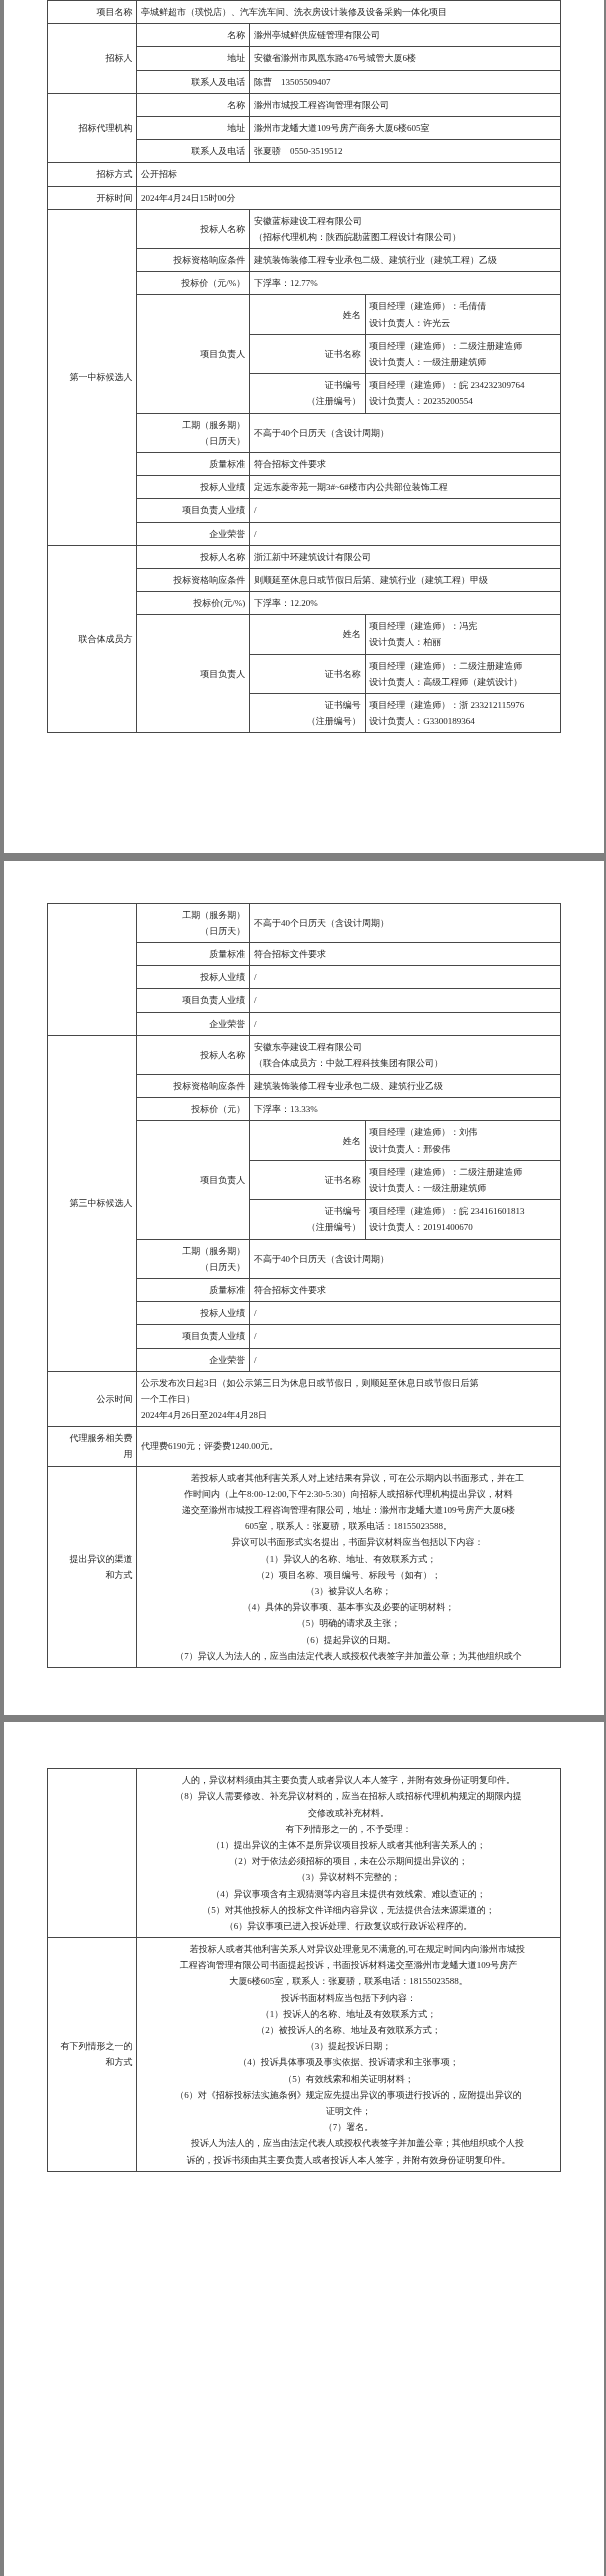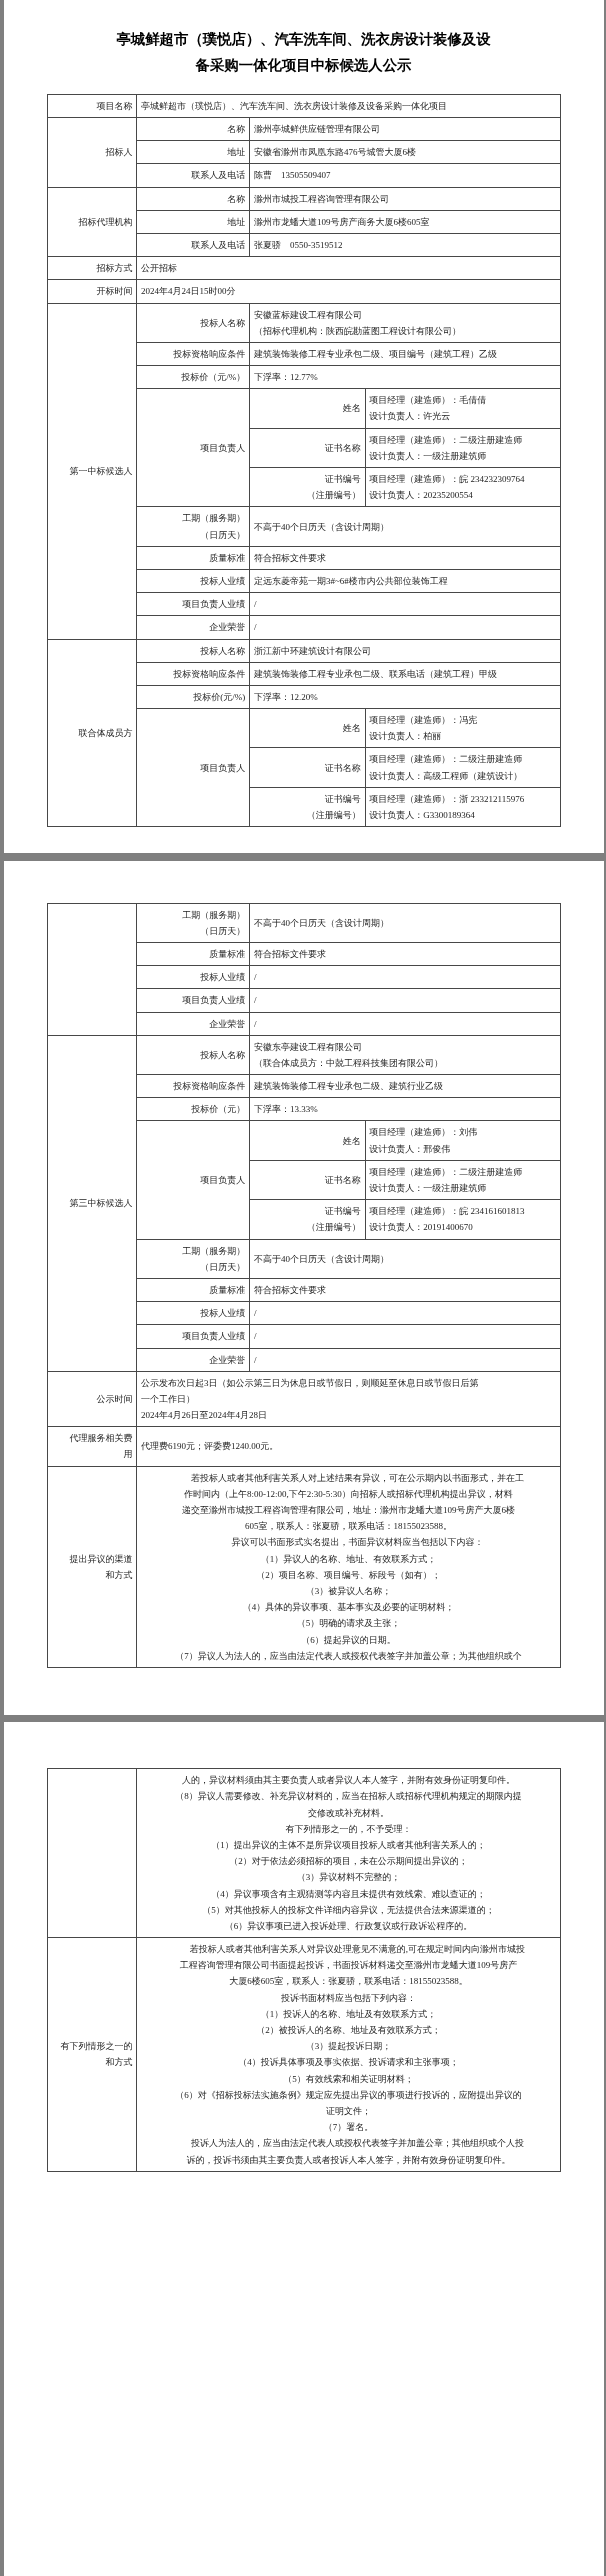--- a/index.html
+++ b/index.html
@@ -33,22 +33,20 @@
     line-height:1.8; word-break:break-all;
   }
   td.lb{text-align:right; white-space:pre-line;}
   td.val{white-space:pre-line;}
   td.txt{text-align:center; white-space:pre-line; padding:4.6px 6px;}
 </style>
 </head>
 <body>
 
 <div class="page" id="page-1">
-  <h1 class="doc-title">亭城鲜超市（璞悦店）、汽车洗车间、洗衣房设计装修及设
-备采购一体化项目中标候选人公示</h1>
   <table class="doc-table">
     <colgroup>
         <col style="width: 17.5%;">
         <col style="width: 22%;">
         <col style="width: 22.5%;">
         <col style="width: 38%;">
       </colgroup>
     <tbody>
         <tr>
           <td class="lb">项目名称</td>
@@ -89,21 +87,21 @@
           <td colspan="3" class="val">2024年4月24日15时00分</td>
         </tr>
         <tr>
           <td rowspan="11" class="lb">第一中标候选人</td>
           <td class="lb">投标人名称</td>
           <td colspan="2" class="val">安徽蓝标建设工程有限公司
 （招标代理机构：陕西皖勘蓝图工程设计有限公司）</td>
         </tr>
         <tr>
           <td class="lb">投标资格响应条件</td>
-          <td colspan="2" class="val">建筑装饰装修工程专业承包二级、项目编号（建筑工程）乙级</td>
+          <td colspan="2" class="val">建筑装饰装修工程专业承包二级、建筑行业（建筑工程）乙级</td>
         </tr>
         <tr>
           <td class="lb">投标价（元/%）</td>
           <td colspan="2" class="val">下浮率：12.77%</td>
         </tr>
         <tr>
           <td rowspan="3" class="lb">项目负责人</td>
           <td class="lb">姓名</td>
           <td class="val">项目经理（建造师）：毛倩倩
 设计负责人：许光云</td>
@@ -140,21 +138,21 @@
           <td class="lb">企业荣誉</td>
           <td colspan="2" class="val">/</td>
         </tr>
         <tr>
           <td rowspan="6" class="lb">联合体成员方</td>
           <td class="lb">投标人名称</td>
           <td colspan="2" class="val">浙江新中环建筑设计有限公司</td>
         </tr>
         <tr>
           <td class="lb">投标资格响应条件</td>
-          <td colspan="2" class="val">建筑装饰装修工程专业承包二级、联系电话（建筑工程）甲级</td>
+          <td colspan="2" class="val">则顺延至休息日或节假日后第、建筑行业（建筑工程）甲级</td>
         </tr>
         <tr>
           <td class="lb">投标价(元/%)</td>
           <td colspan="2" class="val">下浮率：12.20%</td>
         </tr>
         <tr>
           <td rowspan="3" class="lb">项目负责人</td>
           <td class="lb">姓名</td>
           <td class="val">项目经理（建造师）：冯宪
 设计负责人：柏丽</td>

